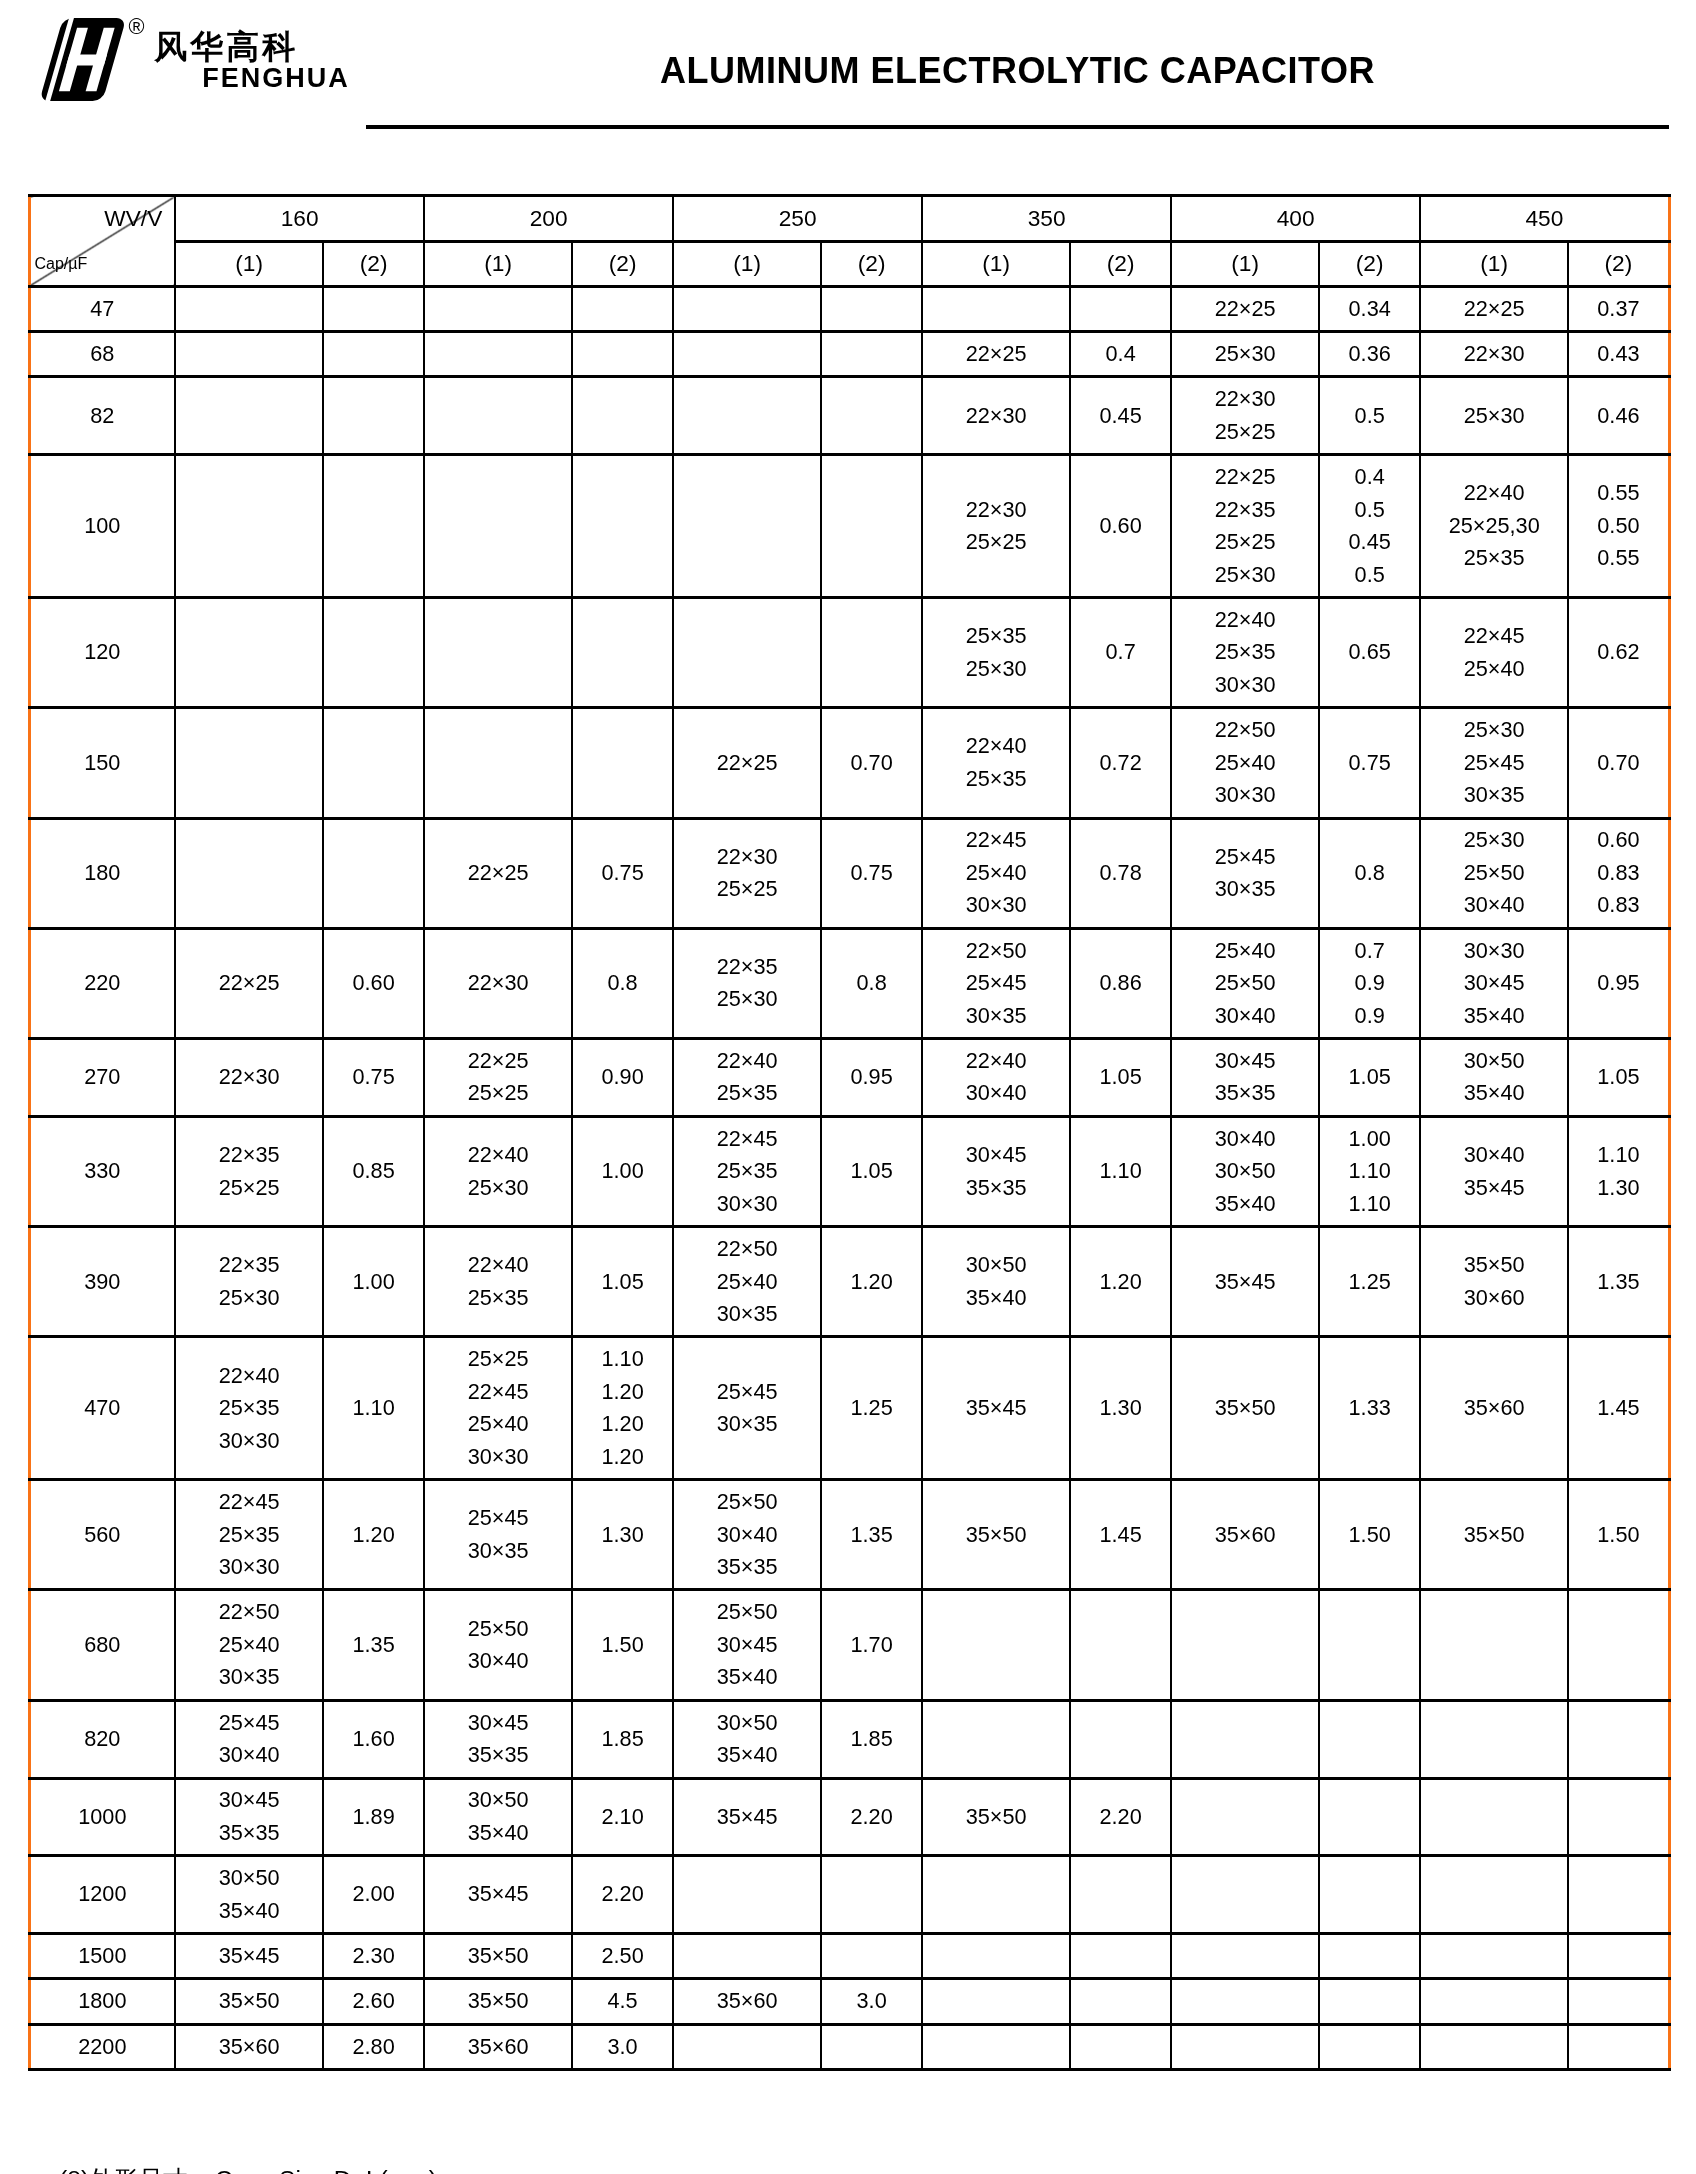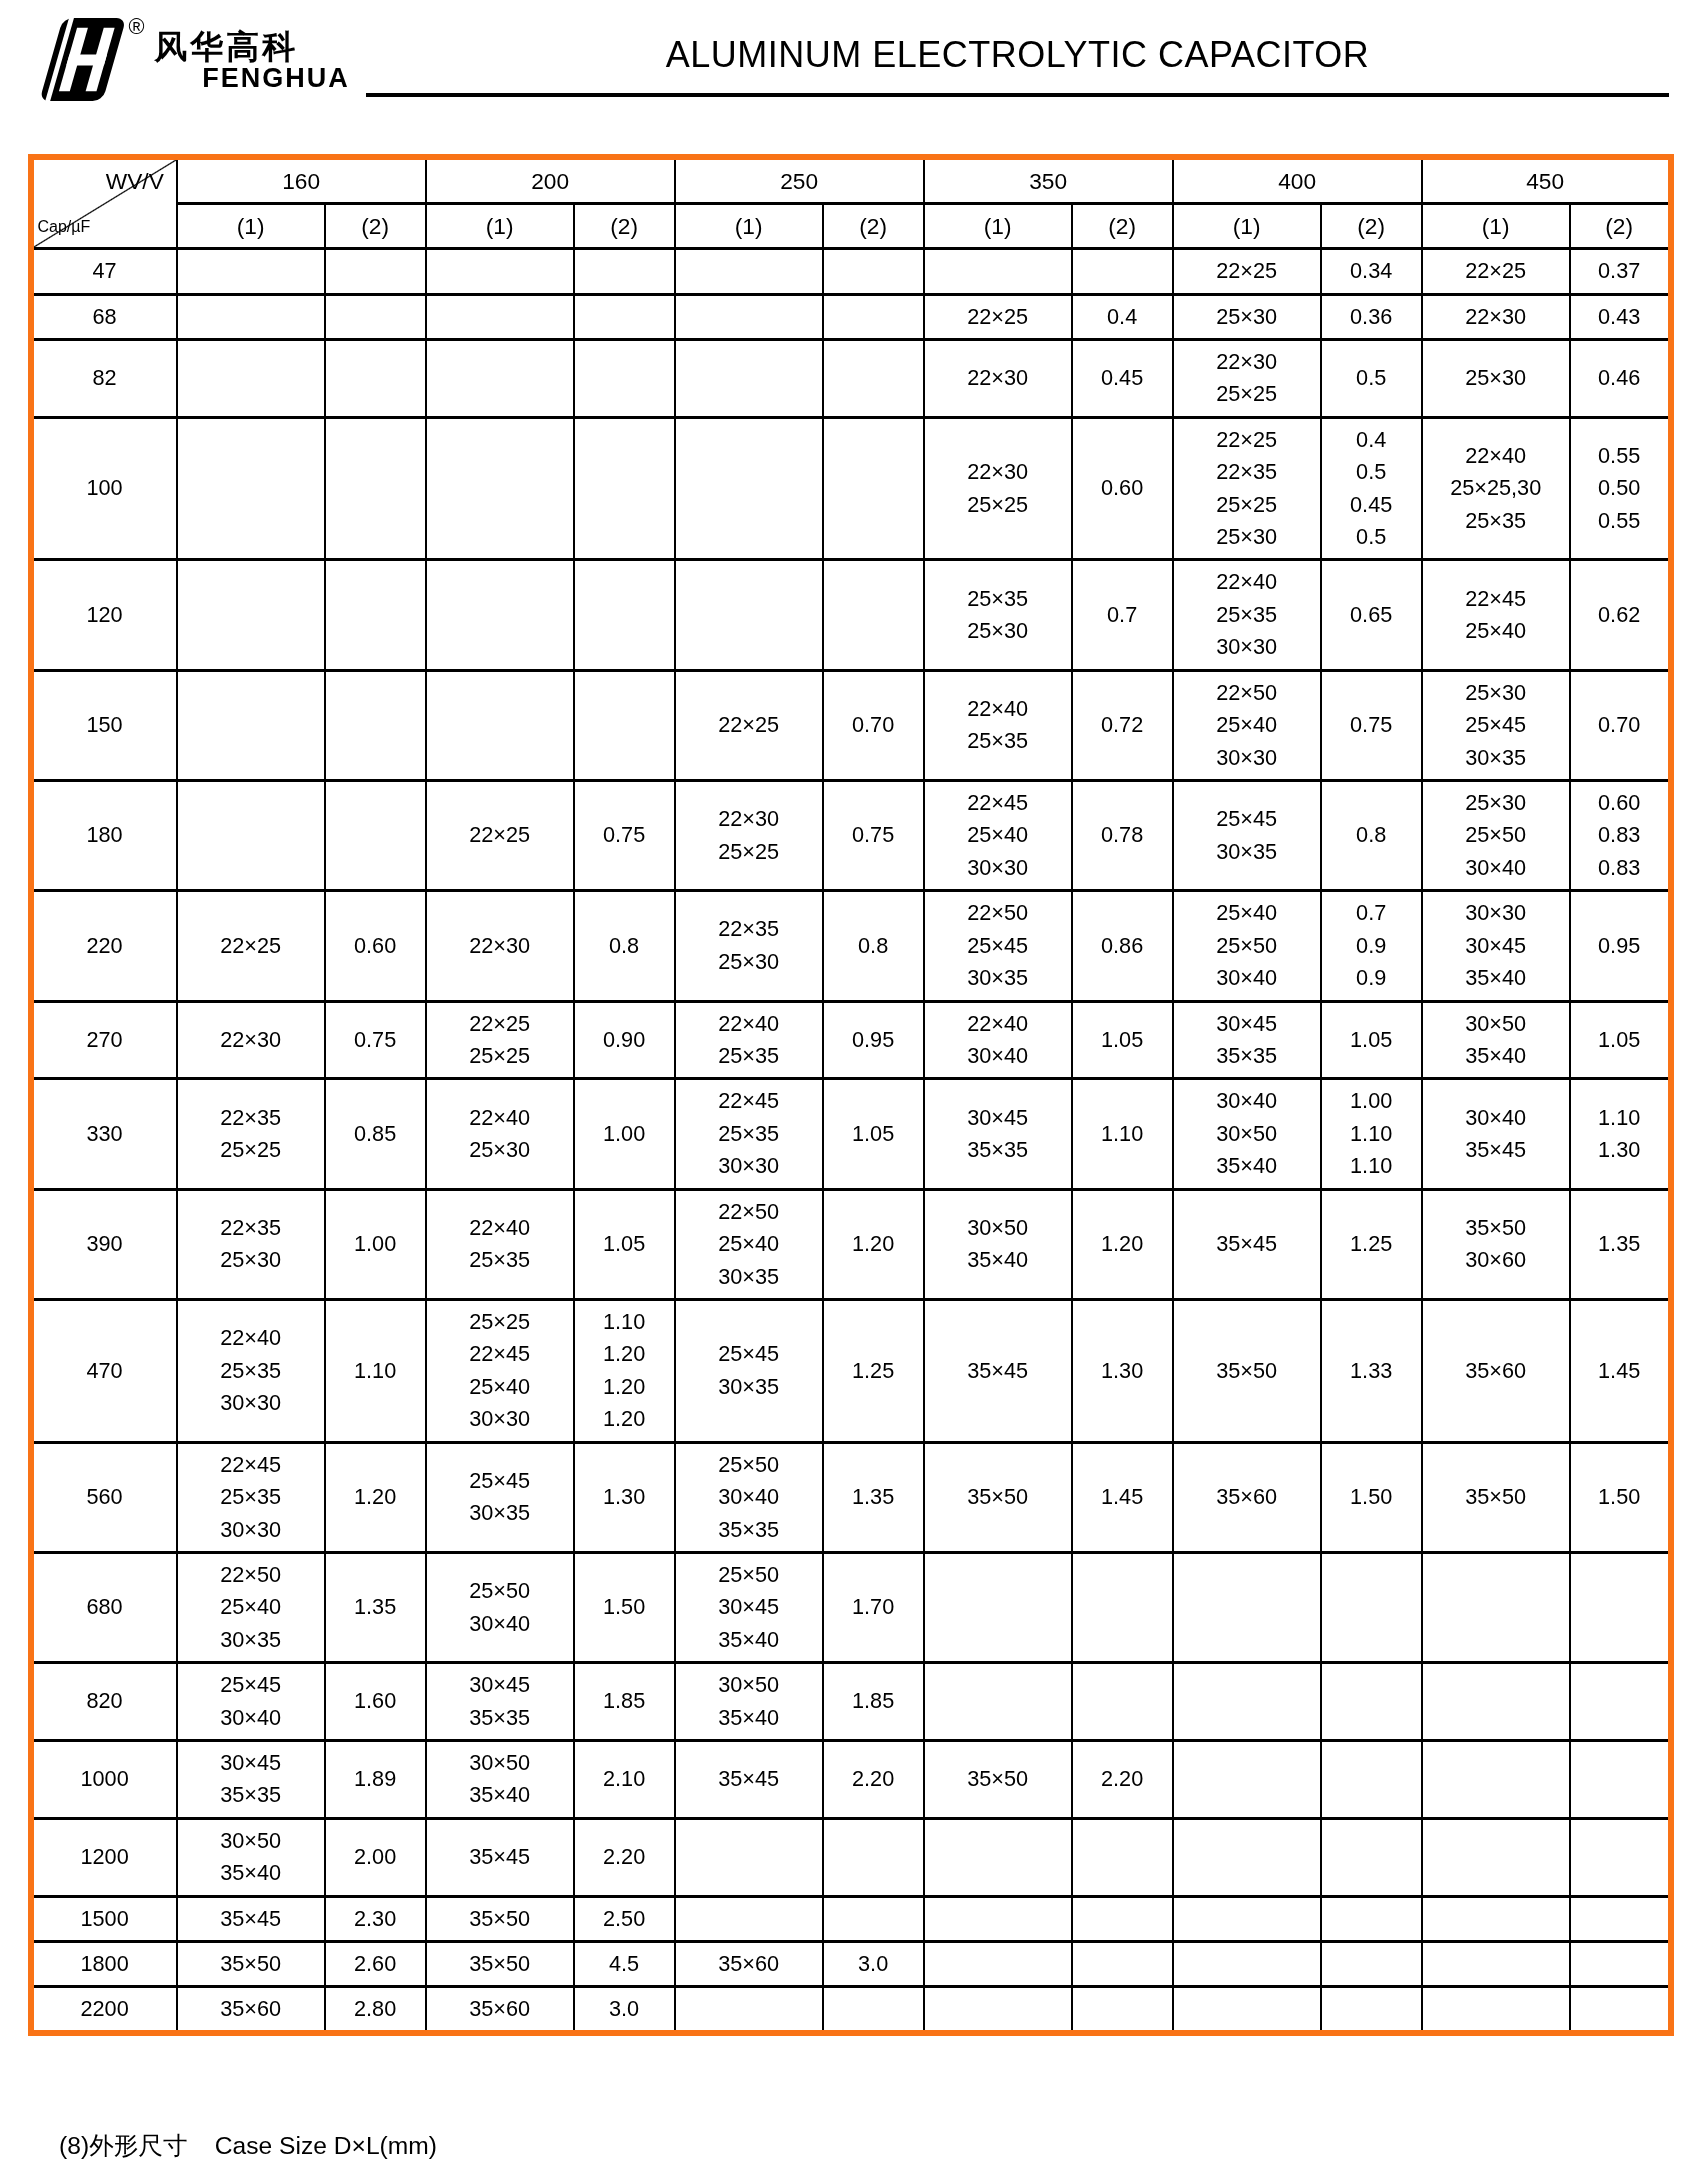--- a/index.html
+++ b/index.html
@@ -14,25 +14,25 @@
   .logo { display:flex; align-items:flex-start; flex:0 0 auto; }
   .logo-mark { flex:0 0 auto; }
   .reg { font-size:21.7px; line-height:1; margin:0 3.9px 0 2px; font-weight:normal; }
   .logo-text { margin-left:5.9px; padding-top:13.8px; }
   .logo-cn { font-size:33px; font-weight:bold; letter-spacing:3px; line-height:1.05; }
   .logo-en { font-size:27px; font-weight:bold; letter-spacing:2px; line-height:1.1;margin-left:48px; }
   .title-wrap {
     flex:1; margin-left:15.8px; margin-top:7.9px;
     border-bottom:4.9px solid #000; padding:9.9px 0 17.7px; text-align:center;
   }
-  .title-wrap h1 { margin:0; font-size:36px; font-weight:normal; letter-spacing:0.5px; }
+  .title-wrap h1 { margin:16px; font-size:36px; font-weight:bold; letter-spacing:0.5px; }
   
   table.spec {
     border-collapse:collapse; table-layout:fixed; width:1642px;
-    margin-top:49px; border:6px solid #f97316;
+    margin-top:65px; border:3px solid #f97316;
   }
   .spec th, .spec td {
     border-left:2px solid #000; border-right:2px solid #000;
     border-top:3px solid #000; border-bottom:3px solid #000;
     text-align:center; vertical-align:middle;
     font-size:21.7px; font-weight:normal; line-height:32.5px; padding:4.9px 3px;
     overflow:hidden;
   }
   .spec thead th { font-size:22.7px; }
   .spec thead tr.vrow th { height:45px; }

